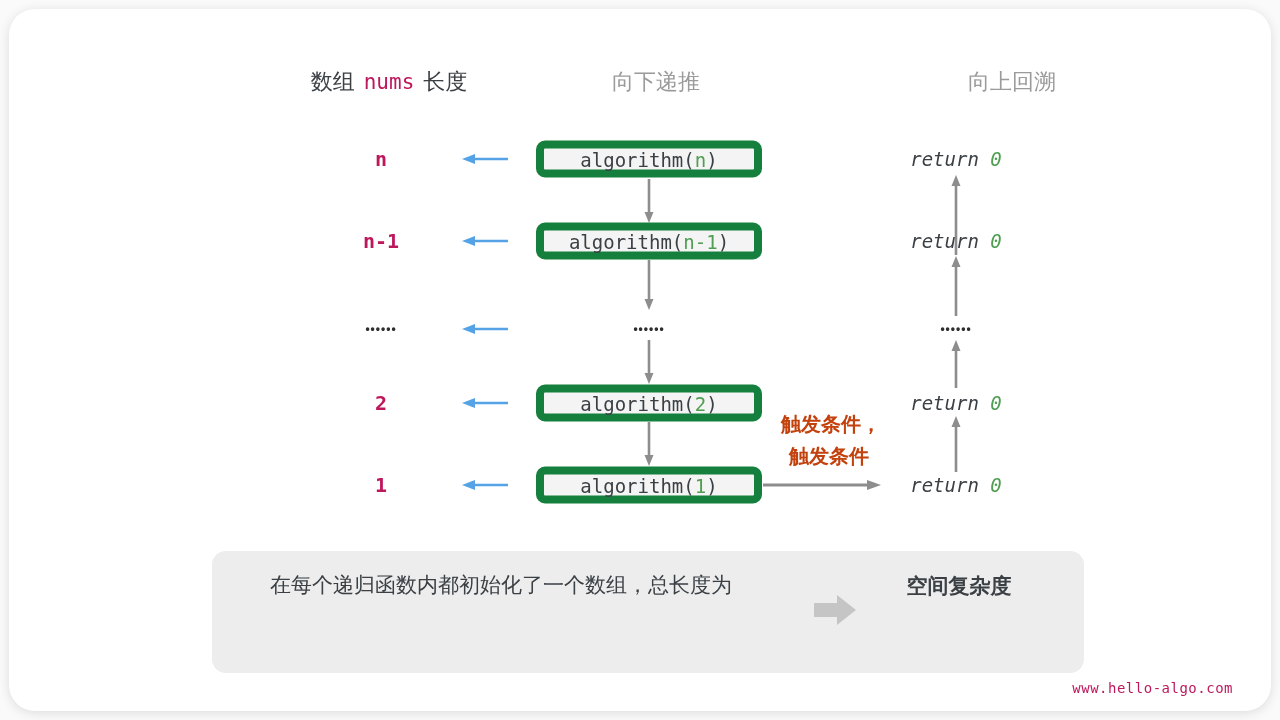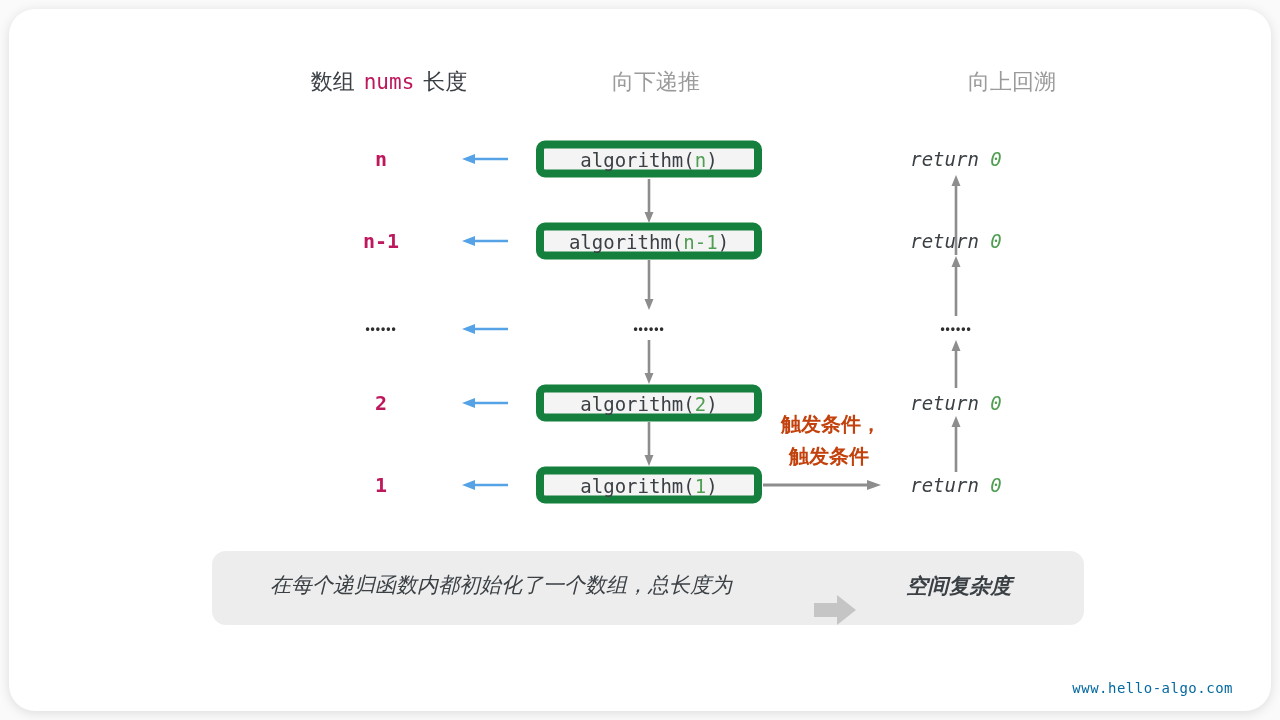--- a/index.html
+++ b/index.html
@@ -16,27 +16,27 @@
   .hdr{font-size:22px;font-weight:400;white-space:nowrap;}
   .hdr-left{display:flex;align-items:center;gap:9px;}
   .hdr-code{font-size:21px;}
   .len-label{font-size:20px;font-weight:700;white-space:nowrap;}
   .call-box{width:226px;height:37px;background:#f4f4f4;border:8px solid #15803d;border-radius:9px;
             box-sizing:border-box;display:flex;align-items:center;justify-content:center;
             font-size:19px;white-space:pre;}
   .ret{font-size:19px;white-space:pre;font-style:italic;}
   .dots{font-size:12px;letter-spacing:1px;color:#2e2e2e;font-weight:700;white-space:nowrap;}
   .note{font-size:20px;font-weight:700;color:#c2410c;white-space:nowrap;}
-  .summary-box{left:203px;top:542px;width:872px;height:74px;background:#ededed;border-radius:14px;font-style:italic;}
+  .summary-box{left:203px;top:542px;width:872px;height:122px;background:#ededed;border-radius:14px;}
   .sum-line1{font-size:21px;color:#3b4045;white-space:nowrap;}
   .formula{font-size:22px;font-weight:700;white-space:pre;font-family:"DejaVu Sans Mono","Liberation Mono",monospace;}
   .result-title{font-size:21px;font-weight:700;color:#3b4045;white-space:nowrap;}
   .result-formula{font-size:22px;font-weight:700;color:#f4530b;white-space:pre;}
   .result-formula sup{font-size:14px;}
-  .watermark{font-size:14px;color:#0369a1;letter-spacing:0.5px;text-align:center;}
+  .watermark{font-size:14px;color:#be185d;letter-spacing:0.5px;text-align:center;}
   svg{display:block;}
 </style>
 </head>
 <body>
 
 <div class="canvas">
   <div class="card">
 
     <div class="abs ctr hdr hdr-left" style="left:380px;top:73px;">
       <span class="dark">数组</span>

